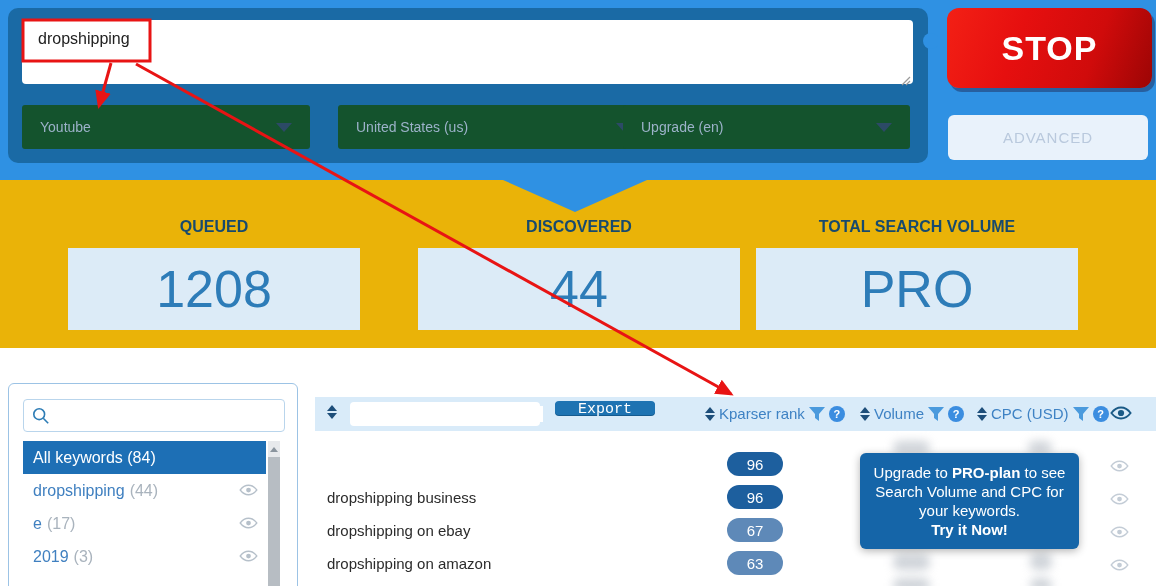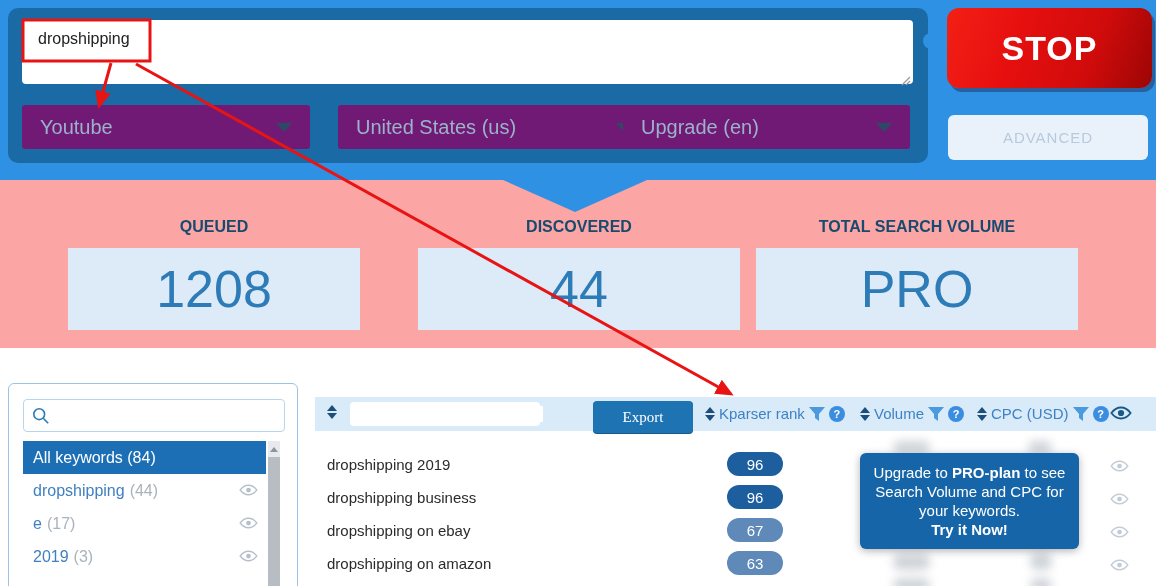--- a/index.html
+++ b/index.html
@@ -6,38 +6,38 @@
   body { font-family:"Liberation Sans", sans-serif; background:#fff; }
   .screen { position:relative; width:1156px; height:586px; overflow:hidden; background:#fff; }
 
   
   .header { position:absolute; left:0; top:0; width:1156px; height:180px; background:#2f91e3; }
   .panel  { position:absolute; left:8px; top:8px; width:920px; height:155px; background:#1a6aa5; border-radius:10px; }
   .query  { position:absolute; left:14px; top:12px; width:891px; height:64px; border:none; border-radius:4px;
             background:#fff; padding:10px 16px; font-size:16px; color:#222; resize:none; outline:none;
             font-family:"Liberation Sans", sans-serif; }
   .resize-handle { position:absolute; left:893px; top:64px; width:10px; height:10px; }
-  .dd { position:absolute; top:97px; height:44px; background:#701a75; border-radius:3px; display:flex;
-        align-items:center; padding:0 18px; font-size:20px; color:#9cb2c9; cursor:pointer; }
+  .dd { position:absolute; top:97px; height:44px; background:#14532d; border-radius:3px; display:flex;
+        align-items:center; padding:0 18px; font-size:14px; color:#9cb2c9; cursor:pointer; }
   .dd .caret { margin-left:auto; width:0; height:0; border-left:8px solid transparent;
                border-right:8px solid transparent; border-top:9px solid #2c4a66; }
   .dd1 { left:14px;  width:288px; }
   .dd2 { left:330px; width:312px; }
   .dd3 { left:615px; width:287px; }
   .knob { position:absolute; left:921px; top:27px; }
   .stop { position:absolute; left:947px; top:8px; width:205px; height:80px; border:none; border-radius:12px;
           background:linear-gradient(110deg,#f32015 0%,#e60f0f 35%,#d00b0b 70%,#9c0505 100%);
           color:#fff; font-size:34px; font-weight:bold; letter-spacing:1px; cursor:pointer;
           box-shadow:3px 4px 0 rgba(30,35,75,.45); font-family:"Liberation Sans", sans-serif; }
   .advanced { position:absolute; left:948px; top:115px; width:200px; height:45px; border:none; border-radius:6px;
               background:#e9f2fb; color:#b9c9dd; font-size:15px; letter-spacing:1px; cursor:pointer;
               font-family:"Liberation Sans", sans-serif; }
 
   
-  .stats { position:absolute; left:0; top:180px; width:1156px; height:168px; background:#fca5a5; }
+  .stats { position:absolute; left:0; top:180px; width:1156px; height:168px; background:#eab308; }
   .notch { position:absolute; left:503px; top:0; width:0; height:0;
            border-left:72px solid transparent; border-right:72px solid transparent; border-top:32px solid #2f91e3; }
   .stat-label { position:absolute; top:38px; text-align:center; font-size:16px; font-weight:bold; color:#174a6e; }
   .stat-box { position:absolute; top:68px; height:82px; background:#dcebf7; display:flex; align-items:center;
               justify-content:center; font-size:52px; color:#2d7cb8; }
   .s1l { left:68px;  width:292px; }  .s1b { left:68px;  width:292px; }
   .s2l { left:418px; width:322px; }  .s2b { left:418px; width:322px; }
   .s3l { left:756px; width:322px; }  .s3b { left:756px; width:322px; }
 
   
@@ -64,23 +64,23 @@
   .sort { display:inline-flex; flex-direction:column; gap:2px; cursor:pointer; }
   .sort i.up { width:0; height:0; border-left:5px solid transparent; border-right:5px solid transparent;
                border-bottom:6px solid #1d4e7a; }
   .sort i.dn { width:0; height:0; border-left:5px solid transparent; border-right:5px solid transparent;
                border-top:6px solid #1d4e7a; }
   .bar-sort { position:absolute; left:12px; top:8px; }
   .tbl-search { position:absolute; left:35px; top:5px; width:190px; height:24px; background:#fff; border-radius:4px;
                 display:flex; align-items:center; padding:0 6px; color:#98a6b4; }
   .tbl-search input { border:none; outline:none; flex:1; margin-left:6px; font-size:14px;
                       font-family:"Liberation Sans", sans-serif; }
-  .export { position:absolute; left:240px; top:4px; width:100px; height:32px; border:none; border-radius:4px;
+  .export { position:absolute; left:240px; top:4px; width:100px; height:14px; border:none; border-radius:4px;
             background:#1e73b2; color:#fff; font-size:15px; cursor:pointer;
-            font-family:Liberation Serif, serif; box-shadow:0 1px 0 #155a8e;margin-left:38px; }
+            font-family:Liberation Mono, monospace; box-shadow:0 1px 0 #155a8e; }
   .col-head { position:absolute; top:8px; display:inline-flex; align-items:center; gap:4px; }
   .col-rank { left:390px; } .col-vol { left:545px; } .col-cpc { left:662px; }
   .col-label { font-size:15px; color:#3e82c4; cursor:pointer; }
   .help { width:16px; height:16px; border-radius:50%; background:#3b8de0; color:#fff; font-size:11px;
           font-weight:bold; display:inline-flex; align-items:center; justify-content:center; cursor:pointer; }
   .bar-eye { position:absolute; left:795px; top:9px; color:#1a5a86; cursor:pointer; }
 
   .rows { position:absolute; left:315px; top:448px; width:841px; }
   .t-row { position:relative; height:33px; }
   .kw { position:absolute; left:12px; top:0; line-height:33px; font-size:15px; color:#2b2b2b; }
@@ -244,21 +244,20 @@
       <span class="help">?</span>
     </span>
     <span class="bar-eye"><svg viewBox="0 0 24 14" width="22" height="14">
           <path d="M12 1C7 1 3 5 1.5 7 3 9 7 13 12 13s9-4 10.5-6C21 5 17 1 12 1z" fill="none" stroke="currentColor" stroke-width="2"></path>
           <circle cx="12" cy="7" r="3.4" fill="currentColor"></circle>
         </svg></span>
   </div>
 
   <div class="rows">
     <div class="t-row">
-      <span class="kw">dropshipping 2019</span>
       <span class="pill" style="background-color: rgb(29, 95, 158);">96</span>
       <span class="row-eye"><svg viewBox="0 0 24 14" width="19" height="12">
             <path d="M12 1C7 1 3 5 1.5 7 3 9 7 13 12 13s9-4 10.5-6C21 5 17 1 12 1z" fill="none" stroke="currentColor" stroke-width="1.6"></path>
             <circle cx="12" cy="7" r="3" fill="currentColor"></circle>
           </svg></span>
     </div>
     <div class="t-row">
       <span class="kw">dropshipping business</span>
       <span class="pill" style="background-color: rgb(29, 95, 158);">96</span>
       <span class="row-eye"><svg viewBox="0 0 24 14" width="19" height="12">

